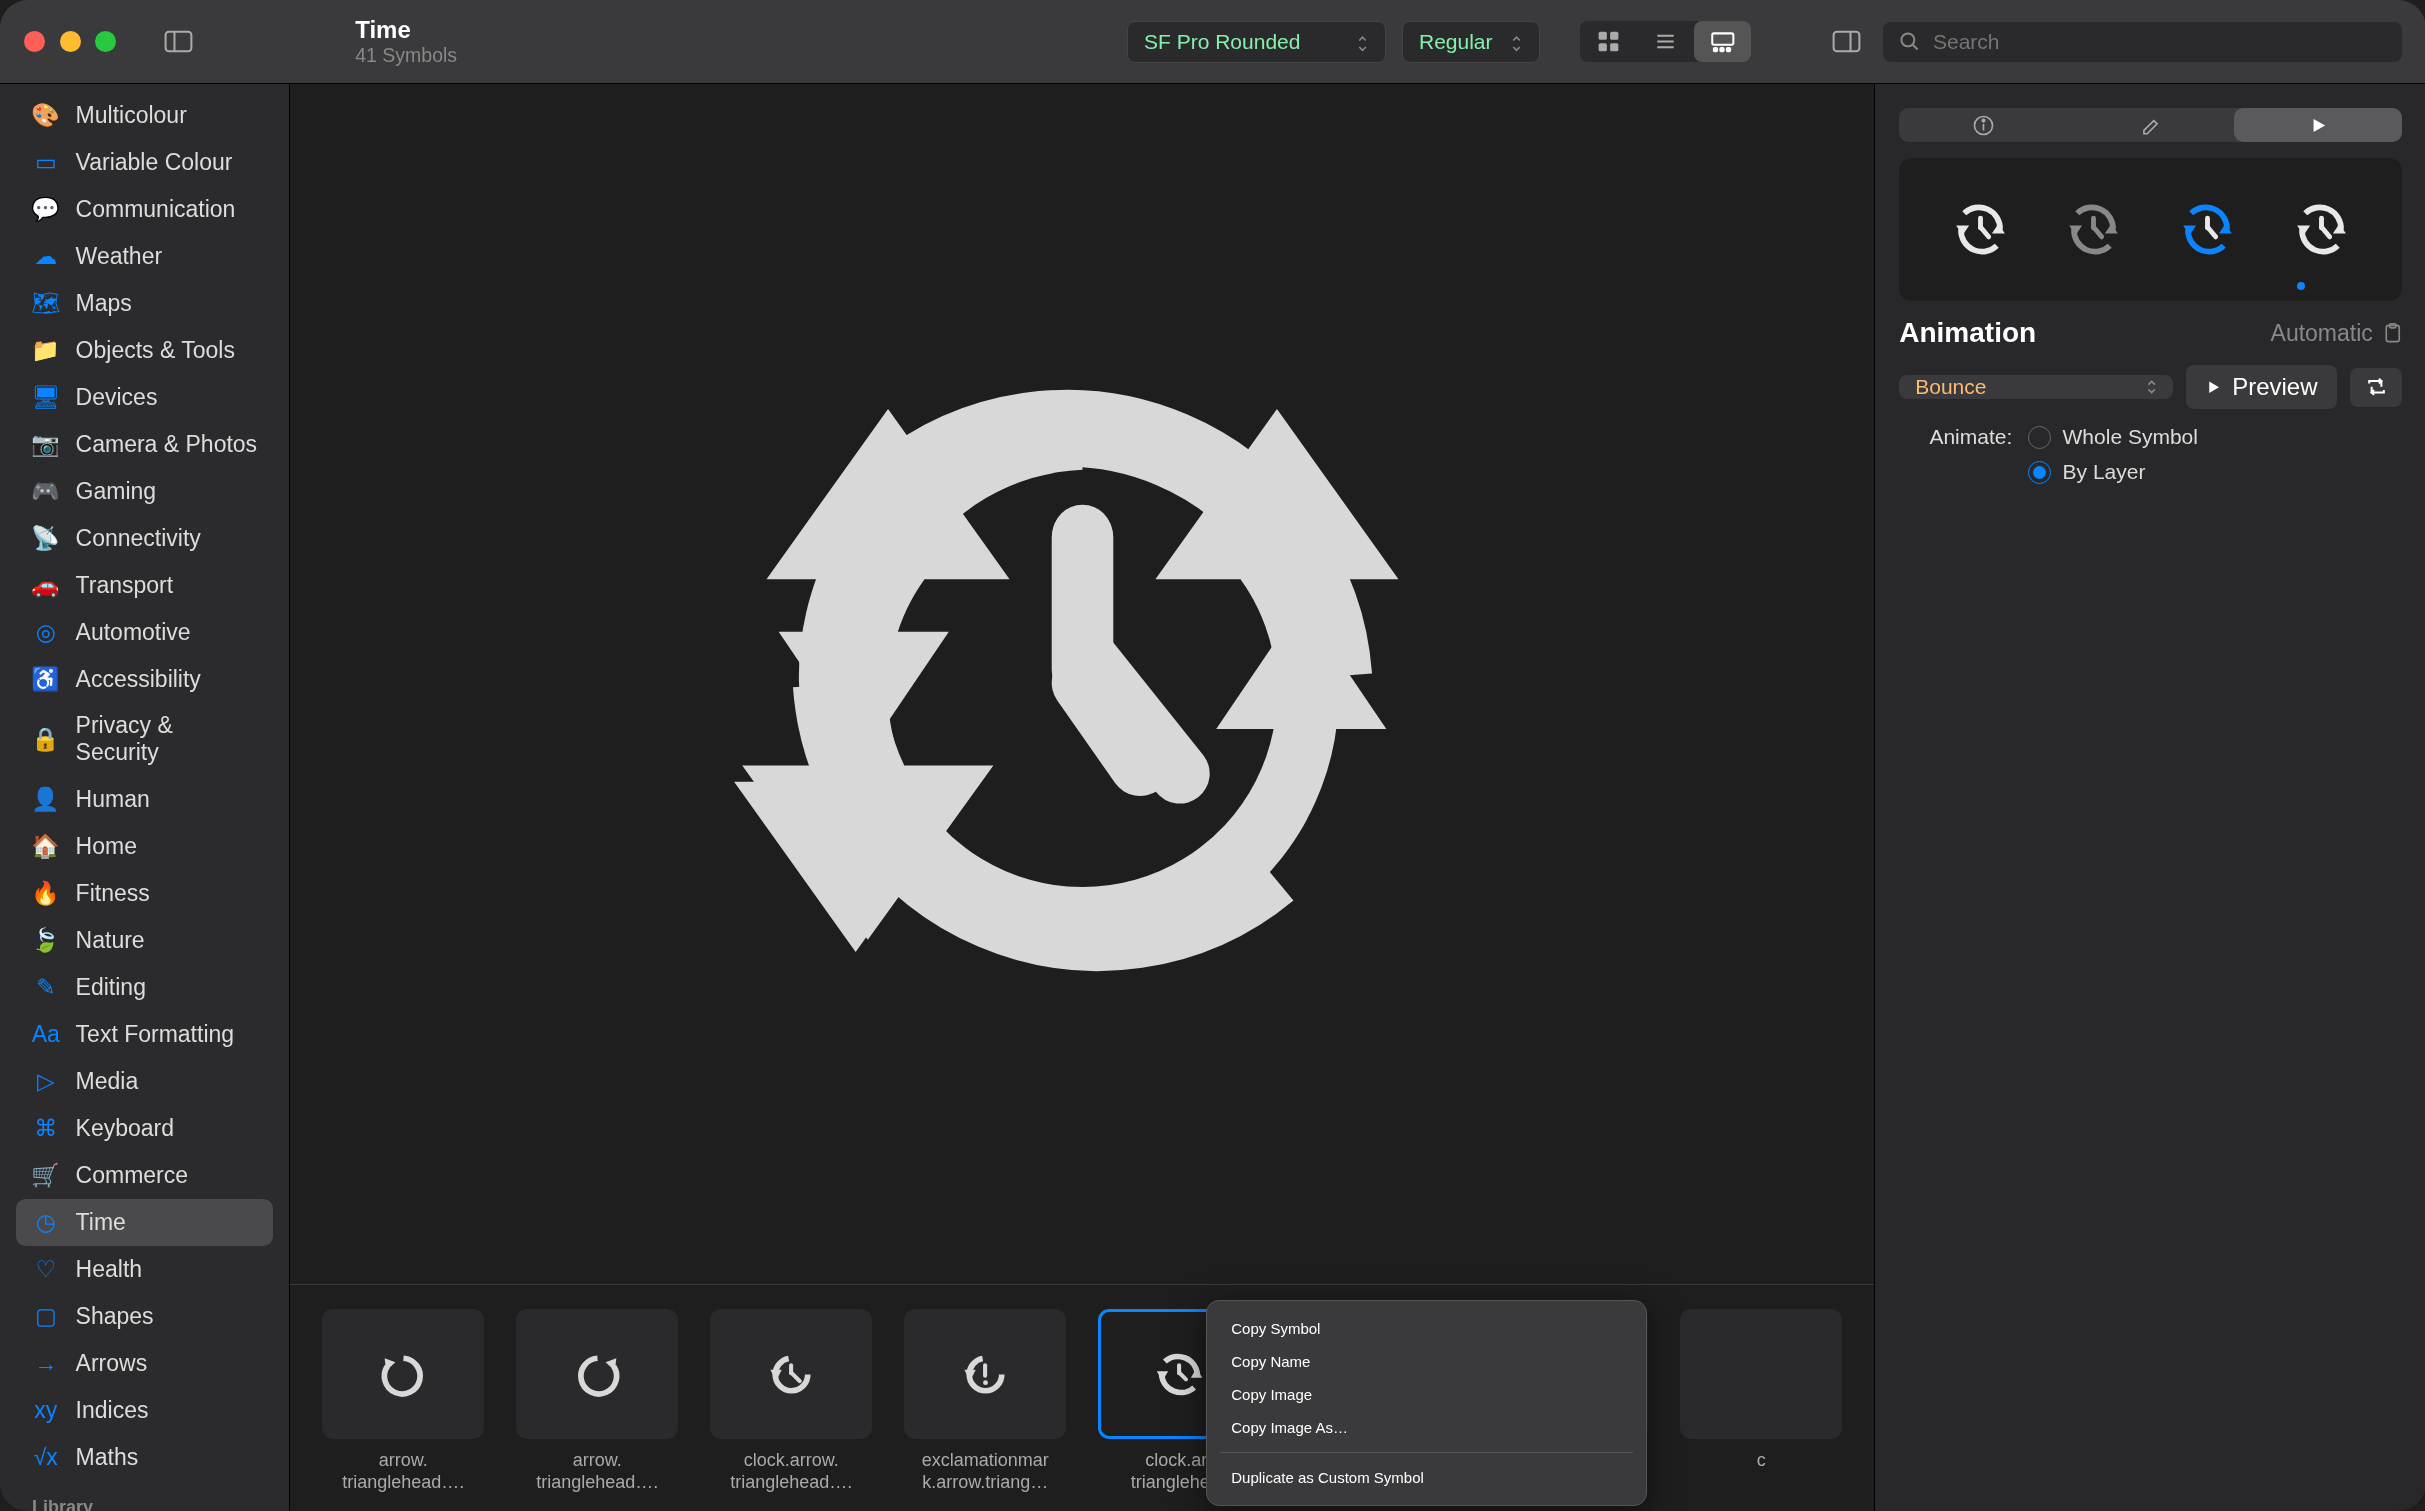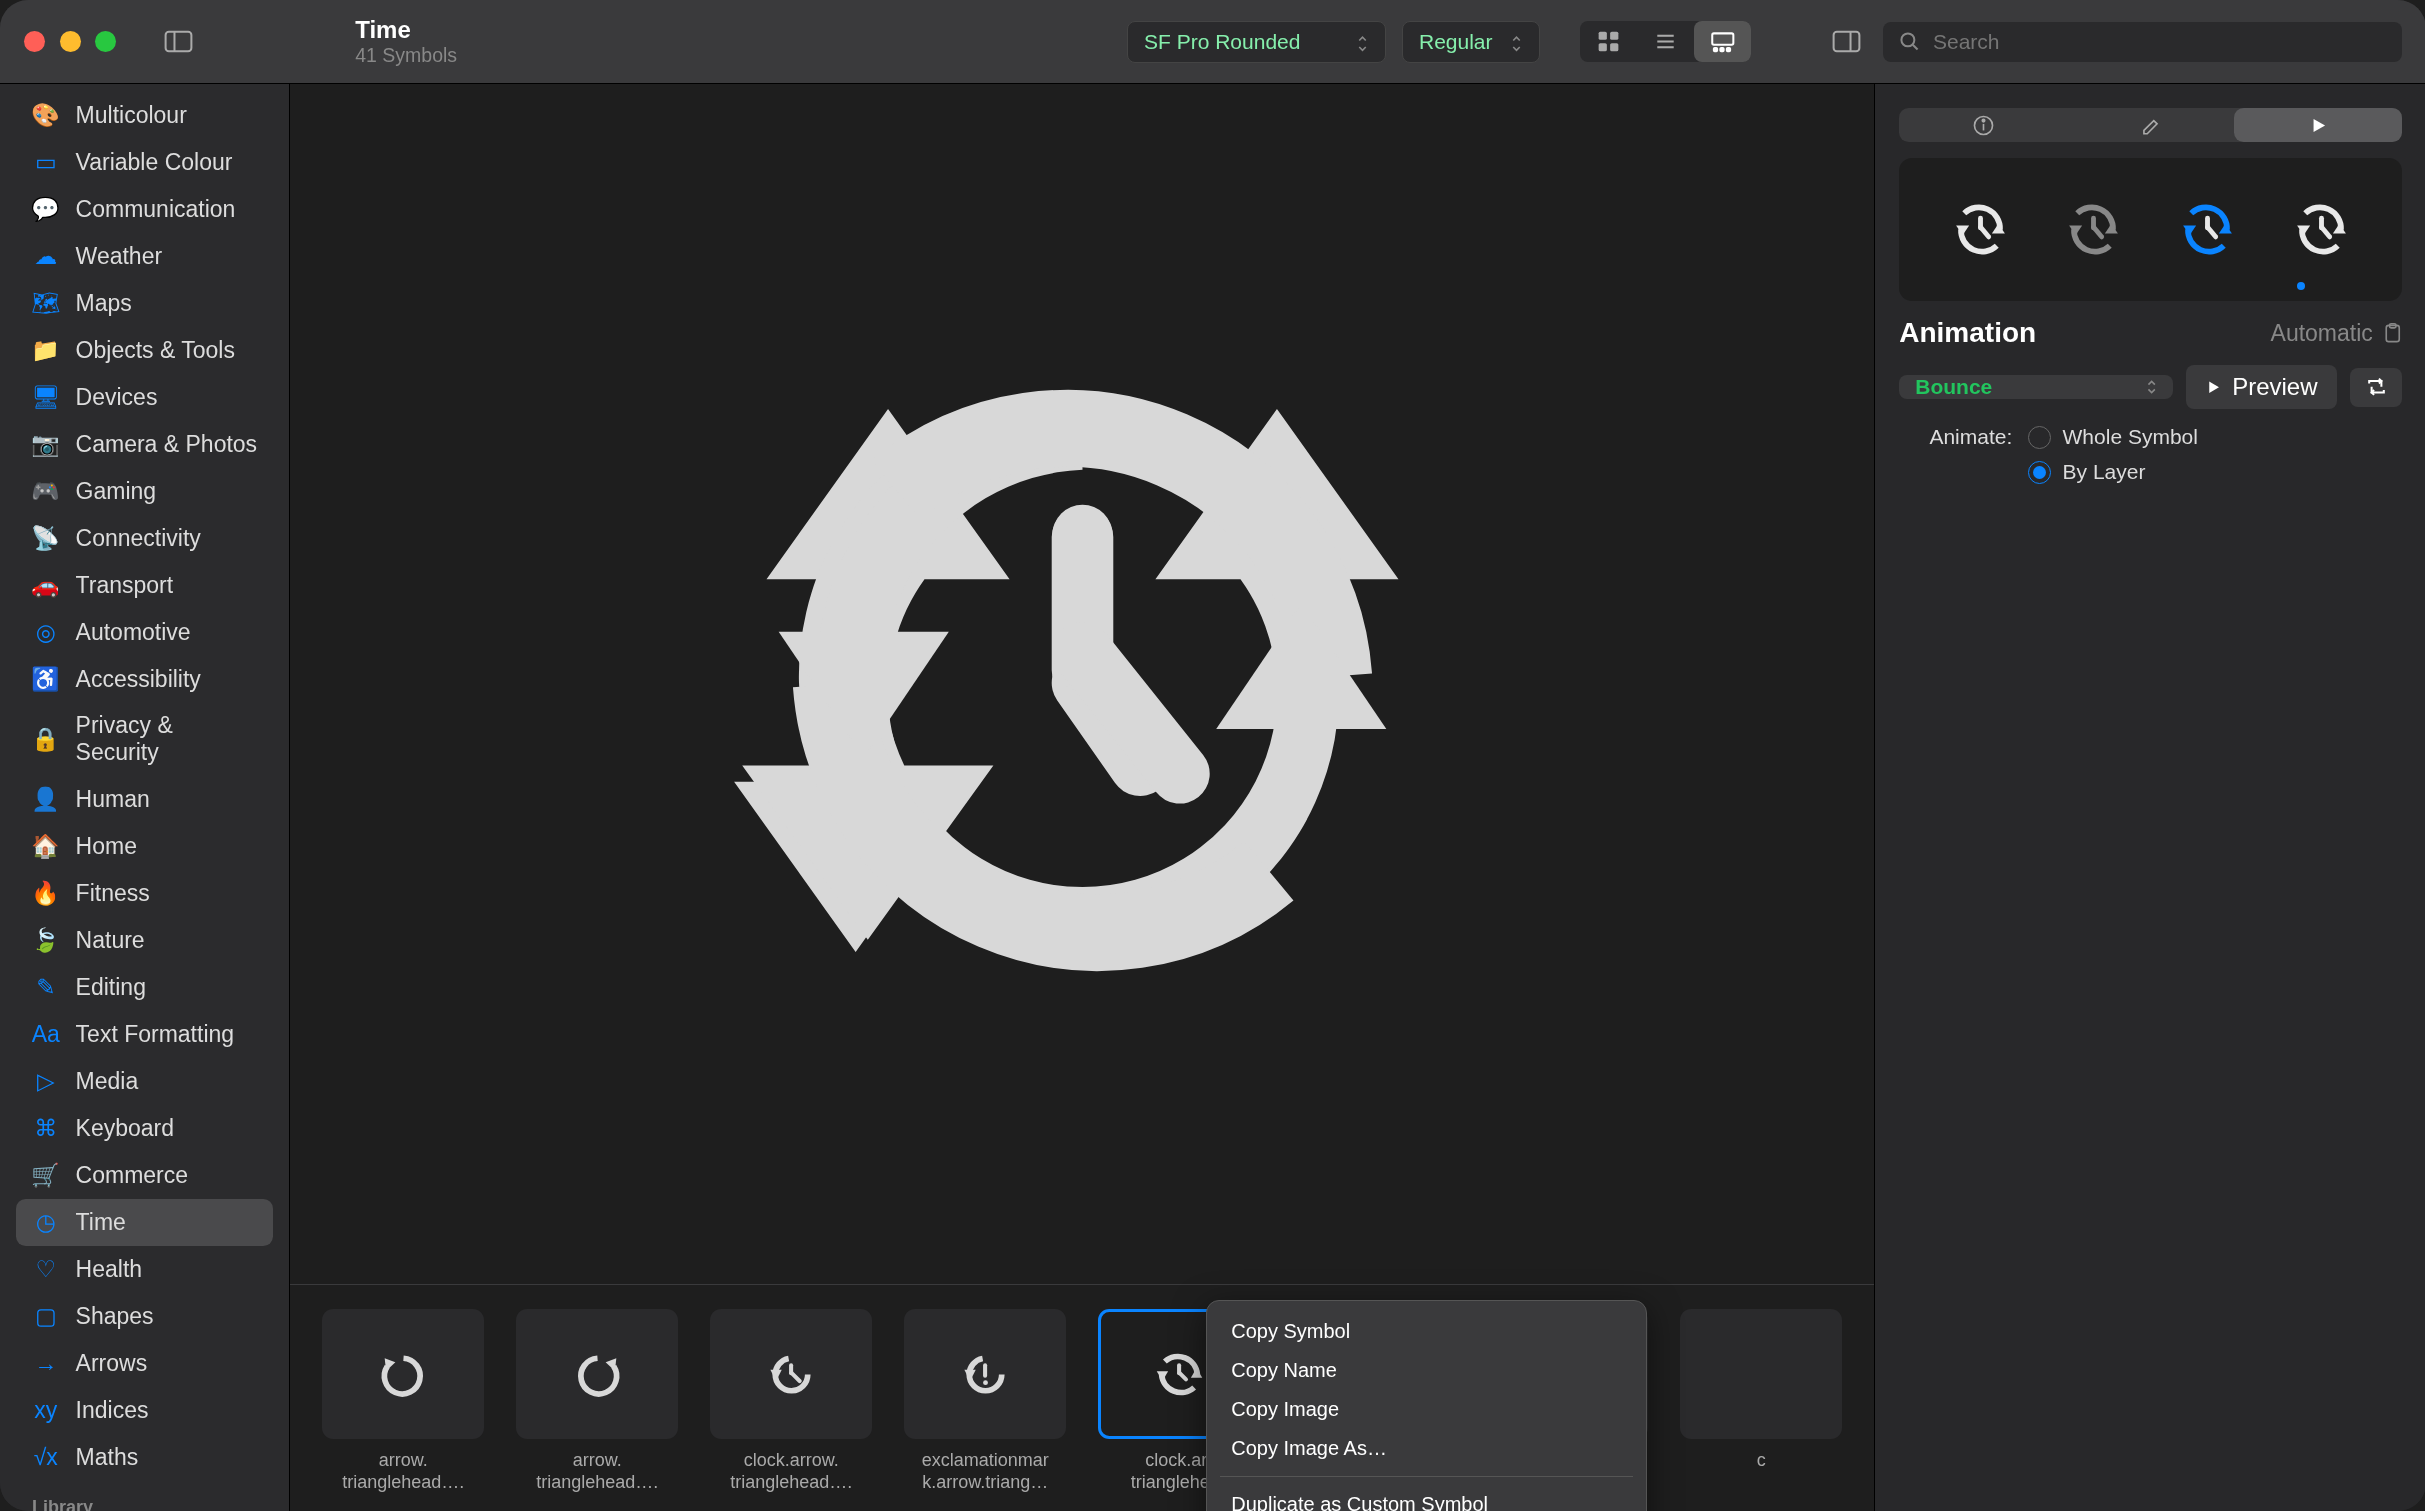--- a/index.html
+++ b/index.html
@@ -42,32 +42,32 @@
 .insp-tabs { display: flex; background: #3a3a3c; border-radius: 9.7px; height: 34px; }
 .insp-tab { flex: 1; display: flex; align-items: center; justify-content: center; color: #aaa; border-radius: 9.7px; }
 .insp-tab.active { background: #5a5a5c; color: #fff; }
 .preview-row { background: #1e1e1e; border-radius: 13px; height: 143px; display: flex; align-items: center; justify-content: space-around; padding: 0 24px; position: relative; }
 .preview-sym { width: 73px; height: 73px; display: flex; align-items: center; justify-content: center; }
 .dot-indicator { position: absolute; bottom: 11.3px; right: 97px; width: 8px; height: 8px; background: #0a84ff; border-radius: 50%; }
 .section-header { display: flex; justify-content: space-between; align-items: center; }
 .section-title { font-size: 28px; font-weight: 600; color: #fff; }
 .section-link { font-size: 23px; color: #888; }
 .anim-row { display: flex; gap: 13px; align-items: center; }
-.anim-select { flex: 1; background: #3a3a3c; border-radius: 8px; padding: 0 16px; font-size: 21px; color: #22c55e; display: flex; justify-content: space-between; align-items: center; font-weight: bold; }
+.anim-select { flex: 1; background: #3a3a3c; border-radius: 8px; padding: 0 16px; font-size: 21px; color: #fdba74; display: flex; justify-content: space-between; align-items: center; }
 .preview-btn { background: #3a3a3c; border-radius: 8px; padding: 8px 19.5px; font-size: 24px; color: #fff; display: flex; align-items: center; gap: 12px; }
 .repeat-btn { background: #3a3a3c; border-radius: 8px; width: 52px; height: 39px; display: flex; align-items: center; justify-content: center; color: #fff; }
 .option-row { display: flex; align-items: flex-start; gap: 16px; font-size: 21px; }
 .option-label { width: 113px; text-align: right; color: #ddd; }
 .option-group { display: flex; flex-direction: column; gap: 11.3px; }
 .radio-opt { display: flex; align-items: center; gap: 11.3px; color: #ddd; }
 .radio { width: 23px; height: 23px; border-radius: 50%; border: 1.6px solid #666; display: flex; align-items: center; justify-content: center; }
 .radio.checked { border-color: #0a84ff; }
 .radio.checked::after { content: ''; width: 13px; height: 13px; background: #0a84ff; border-radius: 50%; }
 .context-menu { position: absolute; background: #3a3a3c; border: 0.8px solid #555; border-radius: 13px; padding: 11.3px 0; box-shadow: 0 8px 32px rgba(0,0,0,0.5); width: 441px; z-index: 100; }
-.menu-item { padding: 8px 24px; font-size: 20px; color: #fff; display: flex; justify-content: space-between; align-items: center; }
+.menu-item { padding: 8px 24px; font-size: 15px; color: #fff; display: flex; justify-content: space-between; align-items: center; }
 .menu-sep { height: 0.8px; background: #555; margin: 8px 13px; }
 .chev { font-size: 16px; color: #888; }
 svg { display: block; }
 </style>
 </head>
 <body>
 
 <div class="window">
   <div class="titlebar">
     <div class="traffic-lights">

